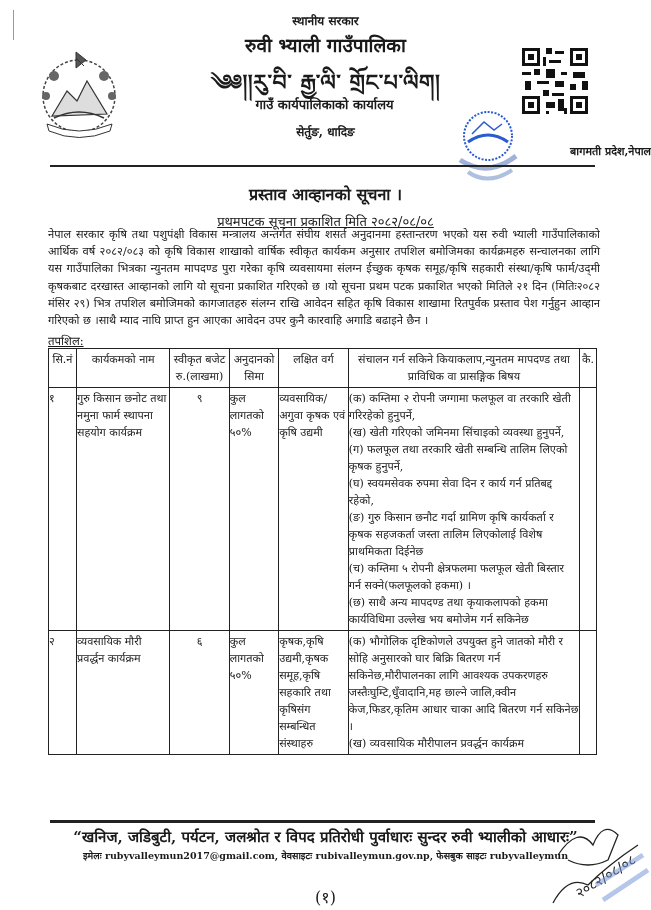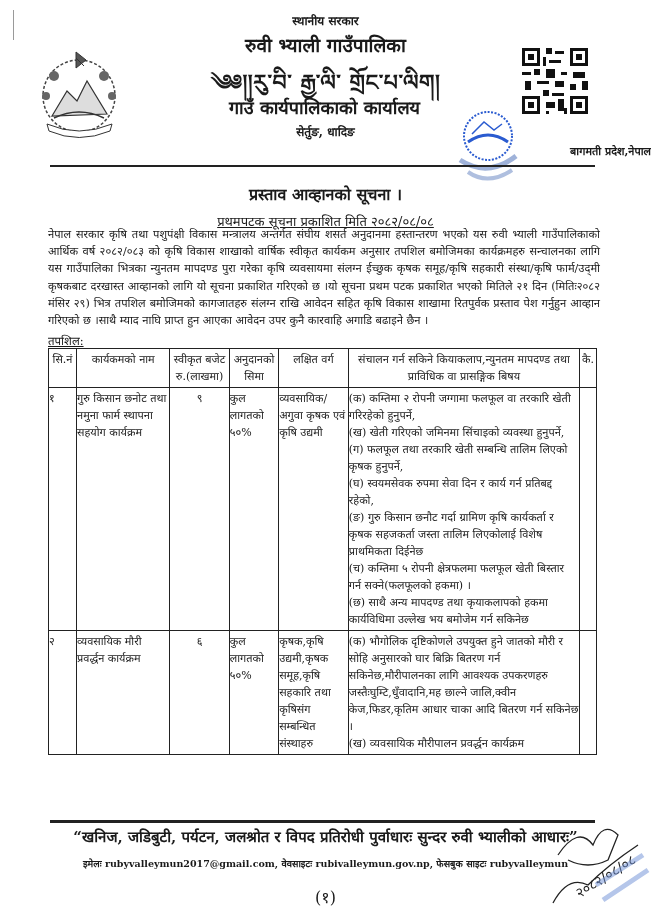--- a/index.html
+++ b/index.html
@@ -6,21 +6,21 @@
   body { width:651px; height:910px; position:relative; overflow:hidden;
          font-family:"DejaVu Serif", serif; color:#1a1a1a; }
   .abs { position:absolute; }
   .center { text-align:center; }
   .scanline { position:absolute; left:13px; top:10px; width:1px; height:30px; background:#9a9a9a; }
 
   
   .hdr-small { top:12px; left:0; width:651px; font-size:12px; font-weight:bold; }
   .hdr-name { top:32px; left:0; width:651px; font-size:19px; font-weight:bold; }
   .hdr-tibetan { top:58px; left:0; width:651px; font-size:22px; font-weight:bold; letter-spacing:0.5px; }
-  .hdr-office { top:95px; left:0; width:649px; font-size:18px; font-weight:bold; }
+  .hdr-office { top:95px; left:0; width:649px; font-size:13px; font-weight:bold; }
   .hdr-addr1 { top:123px; left:0; width:651px; font-size:12px; font-weight:bold; }
   .hdr-addr2 { top:143px; left:0; width:651px; font-size:11px; font-weight:bold;text-align:right; }
   .hdr-rule { top:165px; left:50px; width:545px; height:2px; background:#222; }
 
   
   .emblem { top:46px; left:32px; width:95px; height:95px; }
   .qr { top:48px; left:522px; width:66px; height:66px; }
   .seal { top:108px; left:454px; width:68px; height:80px; }
 
   
@@ -39,21 +39,21 @@
   .c-bud { width:52px; text-align:center; }
   .c-lim { width:43px;margin-top:44px; }
   .c-tgt { width:61px;border-radius:12px; }
   .c-act { width:205px; }
   .c-rem { width:14px; }
   .act-line { display:block; }
 
   
   .foot-rule { top:820px; left:50px; width:545px; height:3px; background:#222; }
   .foot-slogan { top:826px; left:0; width:651px; font-size:15px; font-weight:bold; }
-  .foot-contact { top:849px; left:0; width:651px; font-size:9.5px; font-weight:bold;margin-top:8px; }
+  .foot-contact { top:849px; left:0; width:651px; font-size:9.5px; font-weight:bold; }
   .page-num { top:886px; left:0; width:651px; font-size:16px; }
   .sig { top:815px; left:548px; width:103px; height:95px; }
 </style>
 </head>
 <body>
 
 <div class="scanline"></div>
 
 <div class="abs emblem">
   <svg width="95" height="95" viewBox="0 0 95 95">

